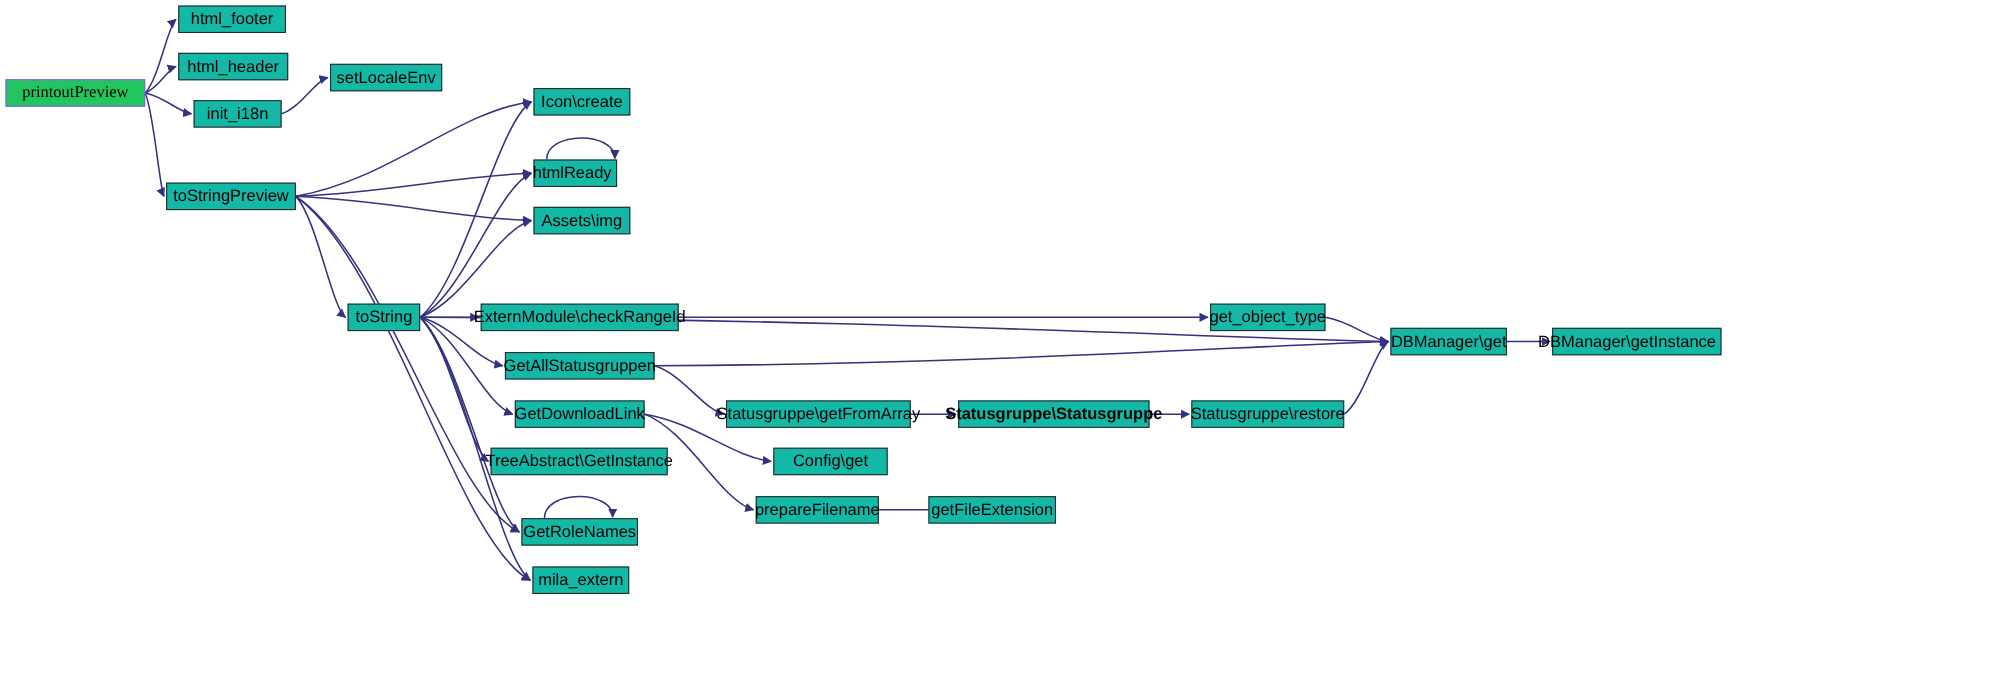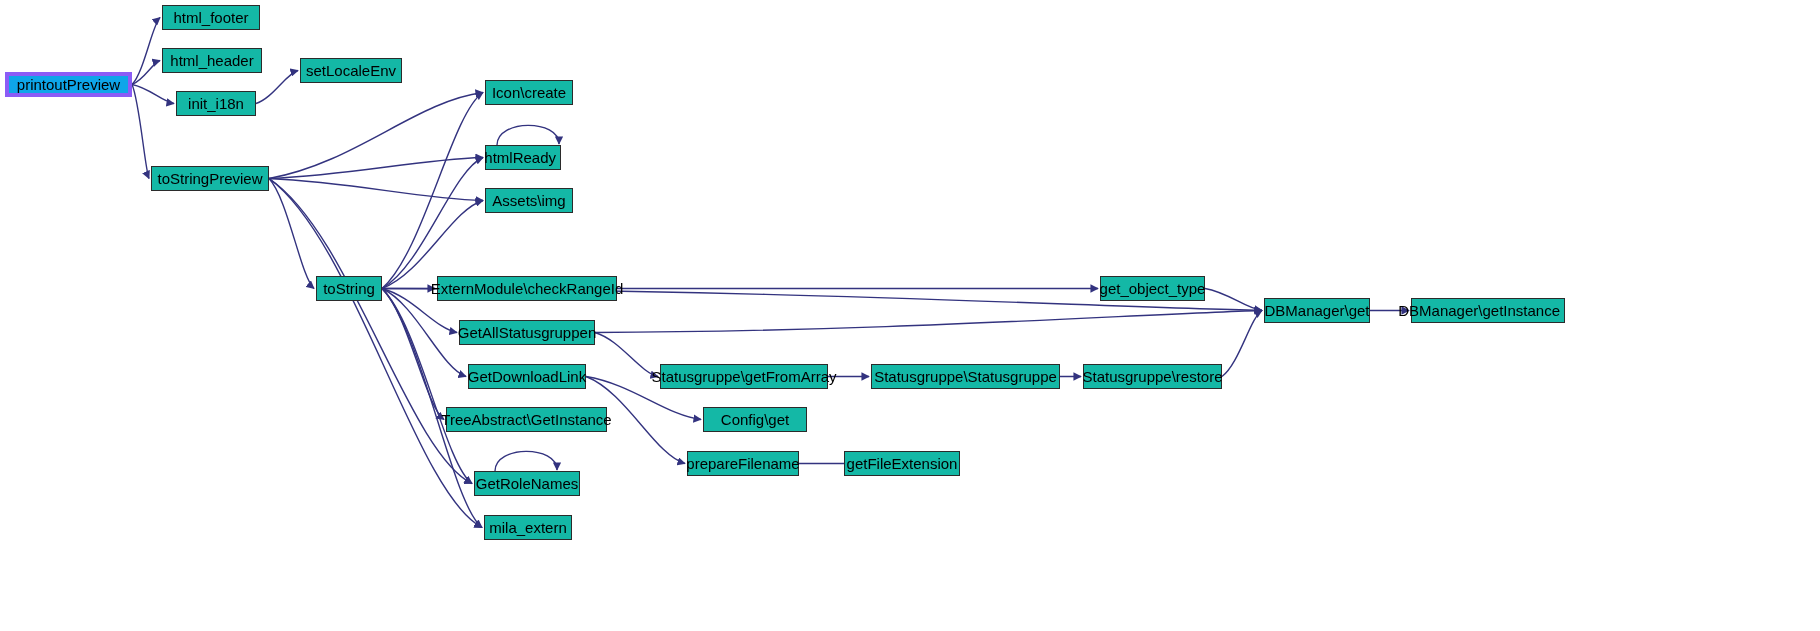--- a/index.html
+++ b/index.html
@@ -15,22 +15,23 @@
     font-size:15px;
     line-height:1;
     display:flex;
     align-items:center;
     justify-content:center;
     white-space:nowrap;
     letter-spacing:0px;
     height:25px;
   }
   .node.root{
-    background:#0ea5e9;
-    border:4px solid #8b5cf6;
+    background:#22c55e;
+    border:1px solid #8b5cf6;
+    font-family:Liberation Serif, serif;
   }
   .node span{display:block;padding:0 4px;}
 </style>
 </head>
 <body>
 
 <div id="canvas">
   <svg id="edges" xmlns="http://www.w3.org/2000/svg">
     <defs>
       <marker id="arrow" viewBox="0 0 10 10" refX="9" refY="5" markerWidth="6" markerHeight="6" orient="auto-start-reverse">
@@ -122,21 +123,21 @@
       </div>
       <div class="node" style="left: 484px; top: 515px; width: 88px;">
         <span>mila_extern</span>
       </div>
       <div class="node" style="left: 1100px; top: 276px; width: 105px;">
         <span>get_object_type</span>
       </div>
       <div class="node" style="left: 660px; top: 364px; width: 168px;">
         <span>Statusgruppe\getFromArray</span>
       </div>
-      <div class="node" style="left: 871px; top: 364px; width: 189px;">
+      <div class="node" style="left: 871px; top: 364px; width: 174px; font-weight: bold;">
         <span>Statusgruppe\Statusgruppe</span>
       </div>
       <div class="node" style="left: 1083px; top: 364px; width: 139px;">
         <span>Statusgruppe\restore</span>
       </div>
       <div class="node" style="left: 703px; top: 407px; width: 104px;">
         <span>Config\get</span>
       </div>
       <div class="node" style="left: 687px; top: 451px; width: 112px;">
         <span>prepareFilename</span>

